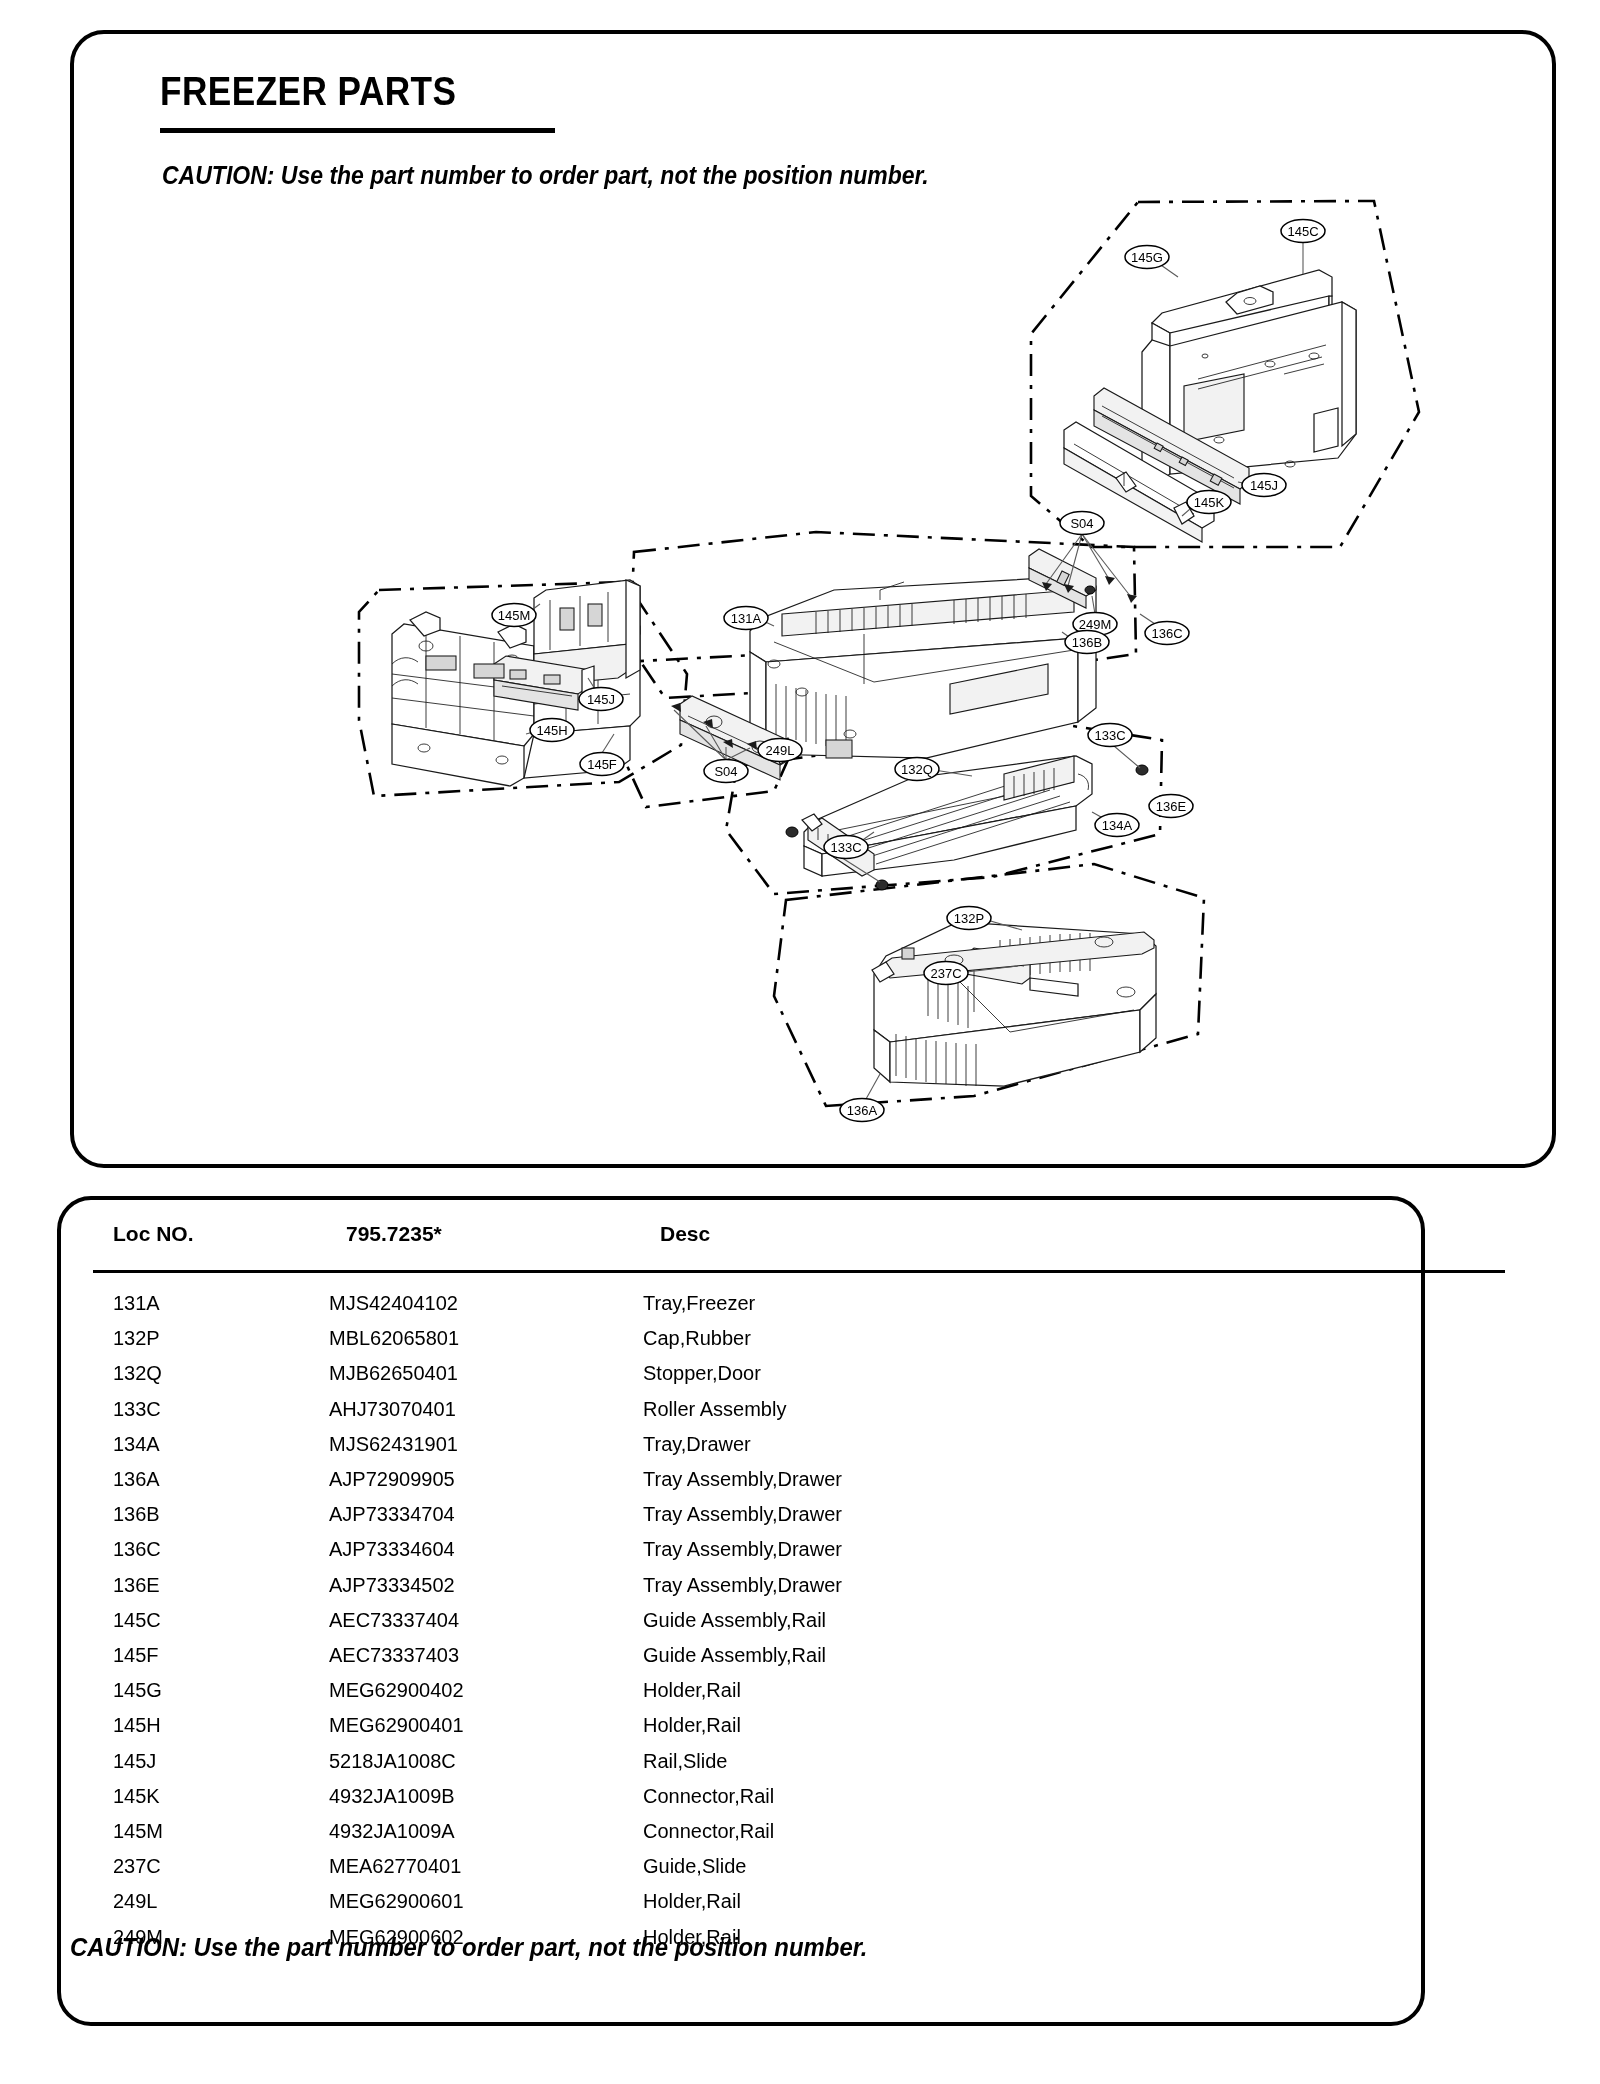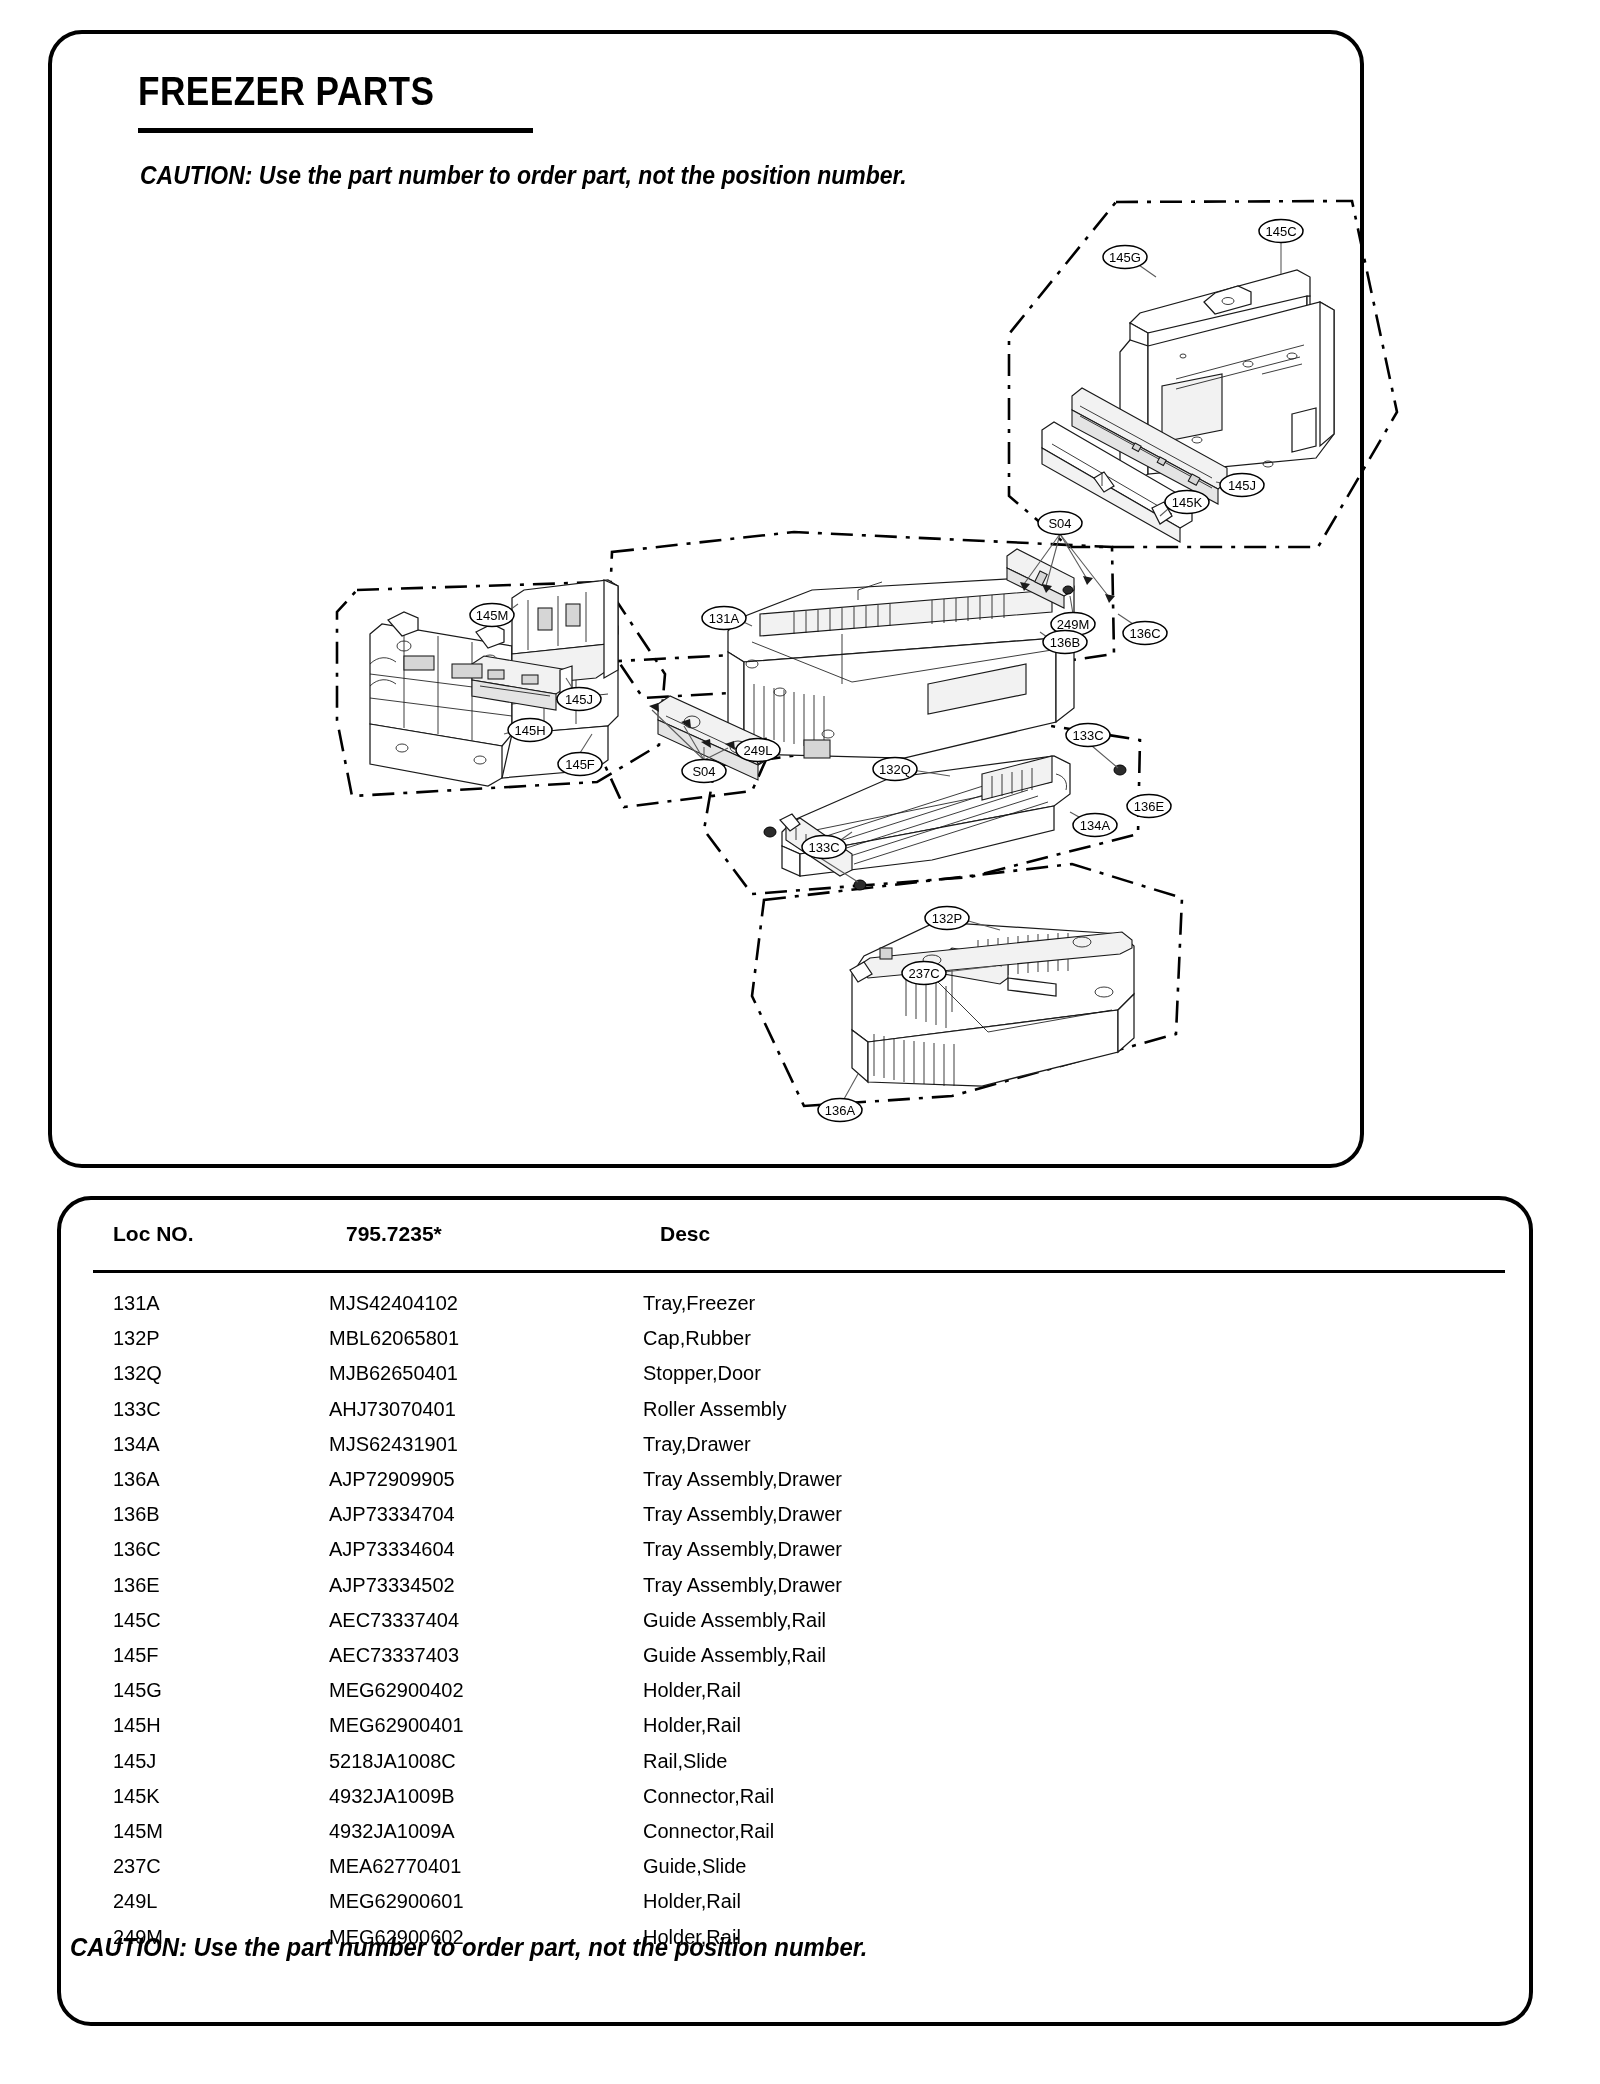--- a/index.html
+++ b/index.html
@@ -11,22 +11,22 @@
   }
 
   
   .panel{
     position:absolute;
     border:4px solid #000;
     border-radius:34px;
     background:#fff;
     box-sizing:border-box;
   }
-  #diagram-panel{ left:48px; top:30px; width:1316px; height:1138px; }
-  #table-panel  { left:57px; top:1196px; width:1476px; height:830px; }
+  #diagram-panel{ left:70px; top:30px; width:1486px; height:1138px; }
+  #table-panel  { left:57px; top:1196px; width:1368px; height:830px; }
 
   
   #page-title{
     position:absolute; left:86px; top:35px;
     font-size:40px; font-weight:bold; letter-spacing:.5px;
     transform:scaleX(.88); transform-origin:left center;
     color:#000; white-space:nowrap;
   }
   #title-rule{
     position:absolute; left:86px; top:94px; width:395px; height:5px;

